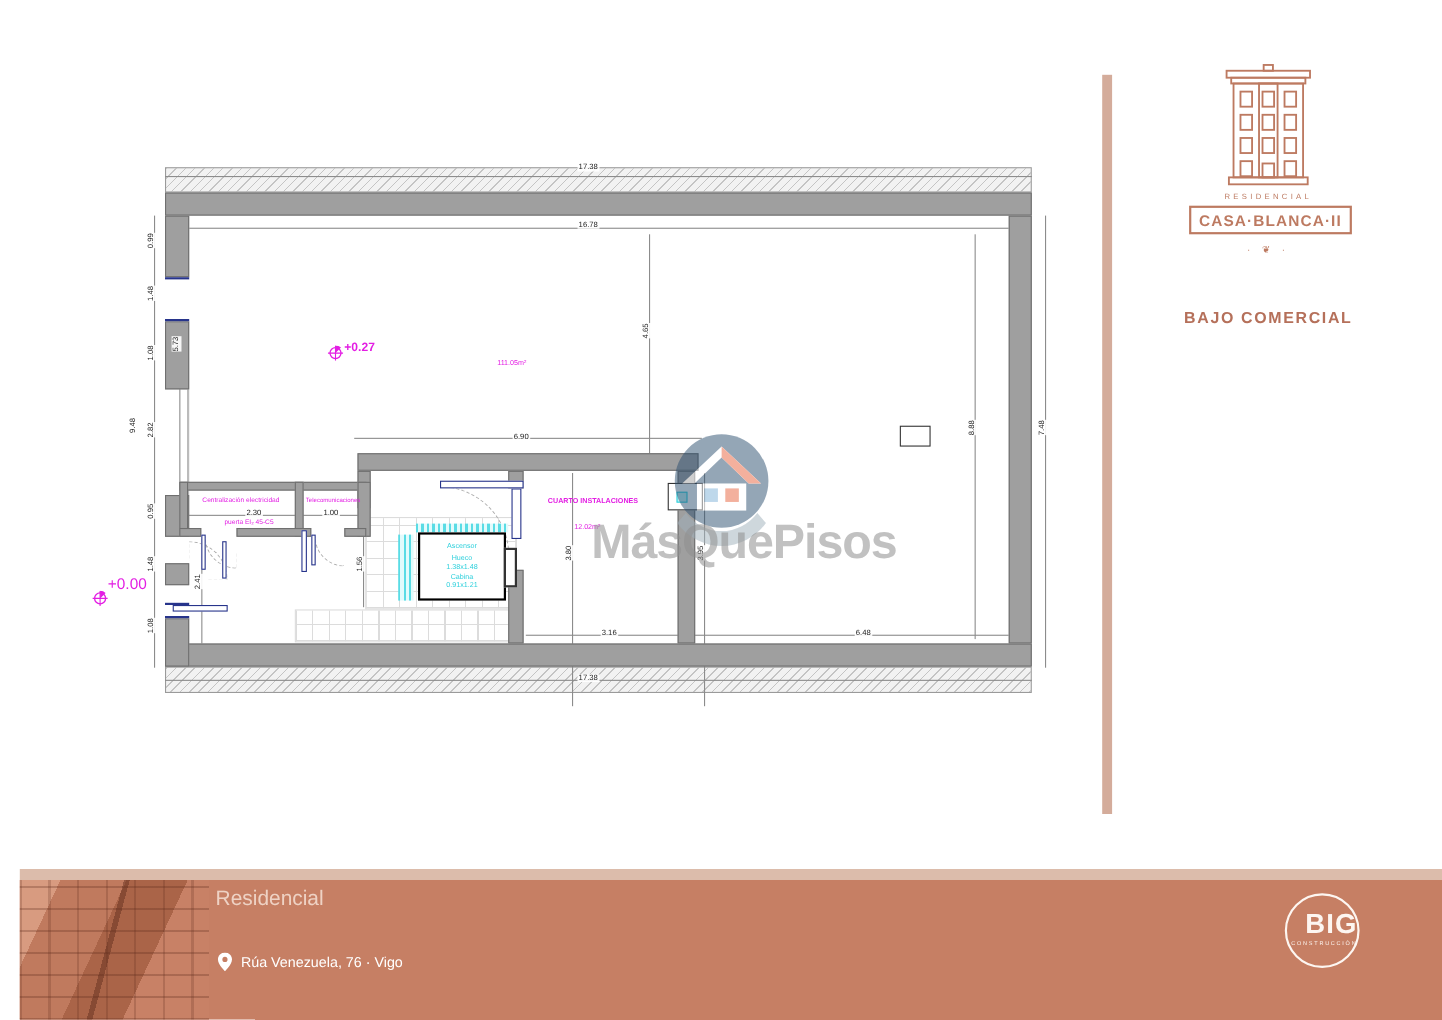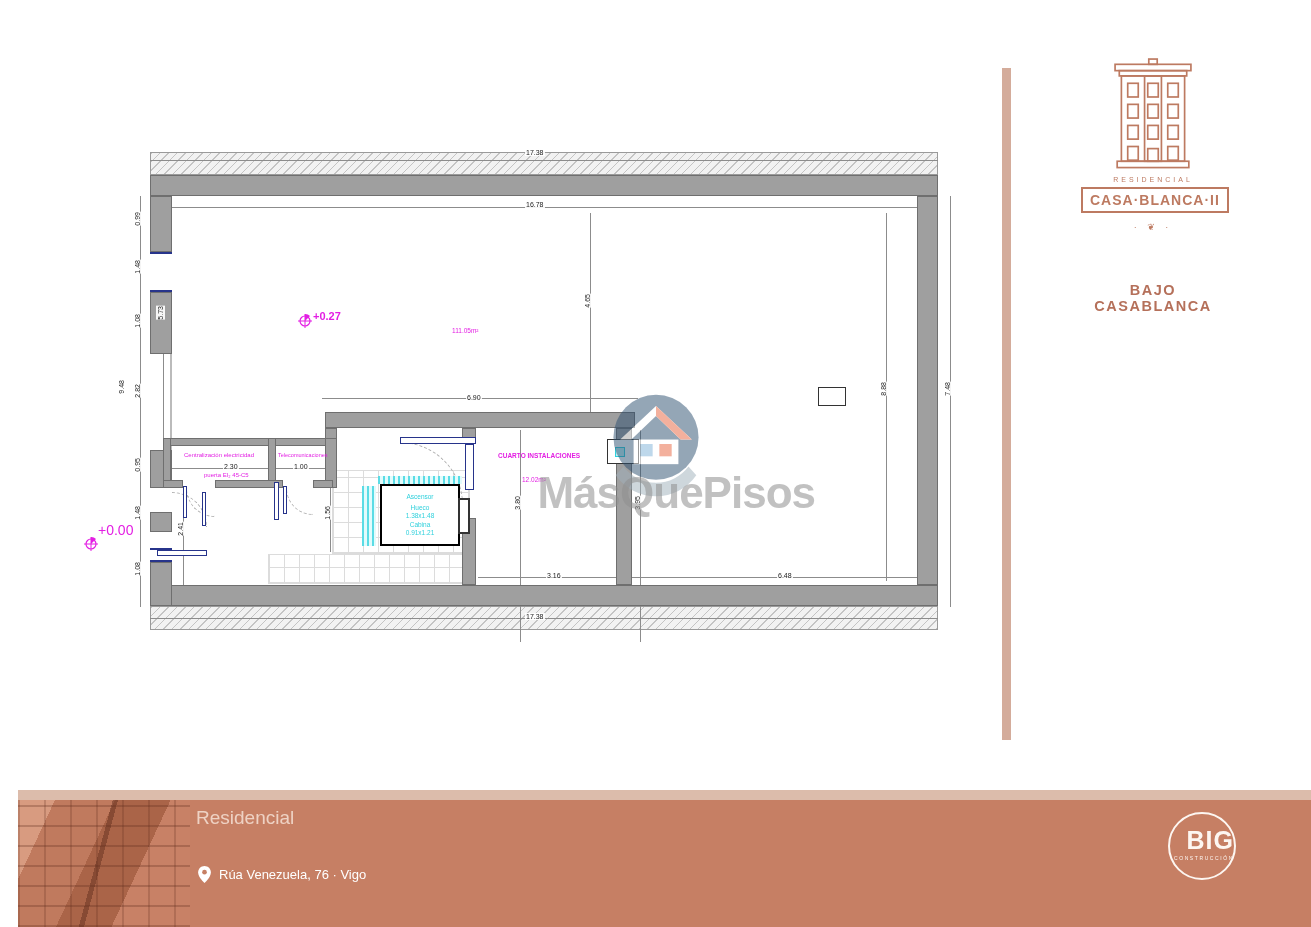--- a/index.html
+++ b/index.html
@@ -225,21 +225,21 @@
   <rect x="26" y="84" width="10" height="13"></rect>
     <rect x="64" y="84" width="10" height="13"></rect>
   <rect x="45" y="86" width="10" height="12"></rect>
   <rect x="16" y="98" width="68" height="6"></rect>
 </svg>
 <div class="side-res">RESIDENCIAL</div>
 <div class="side-banner">
   <span>CASA·BLANCA·II</span>
 </div>
 <div class="side-orn">· ❦ ·</div>
-<div class="side-cap">BAJO CASABLANCA</div>
+<div class="side-cap">BAJO COMERCIAL</div>
 
 <div class="foot">
   <div class="foot-strip"></div>
   <div class="foot-bar"></div>
   <div class="foot-photo"></div>
   <div class="foot-text">
     <div class="foot-l1">Residencial</div>
   </div>
   <div class="foot-addr">
     <svg width="13" height="17" viewBox="0 0 12 16">

